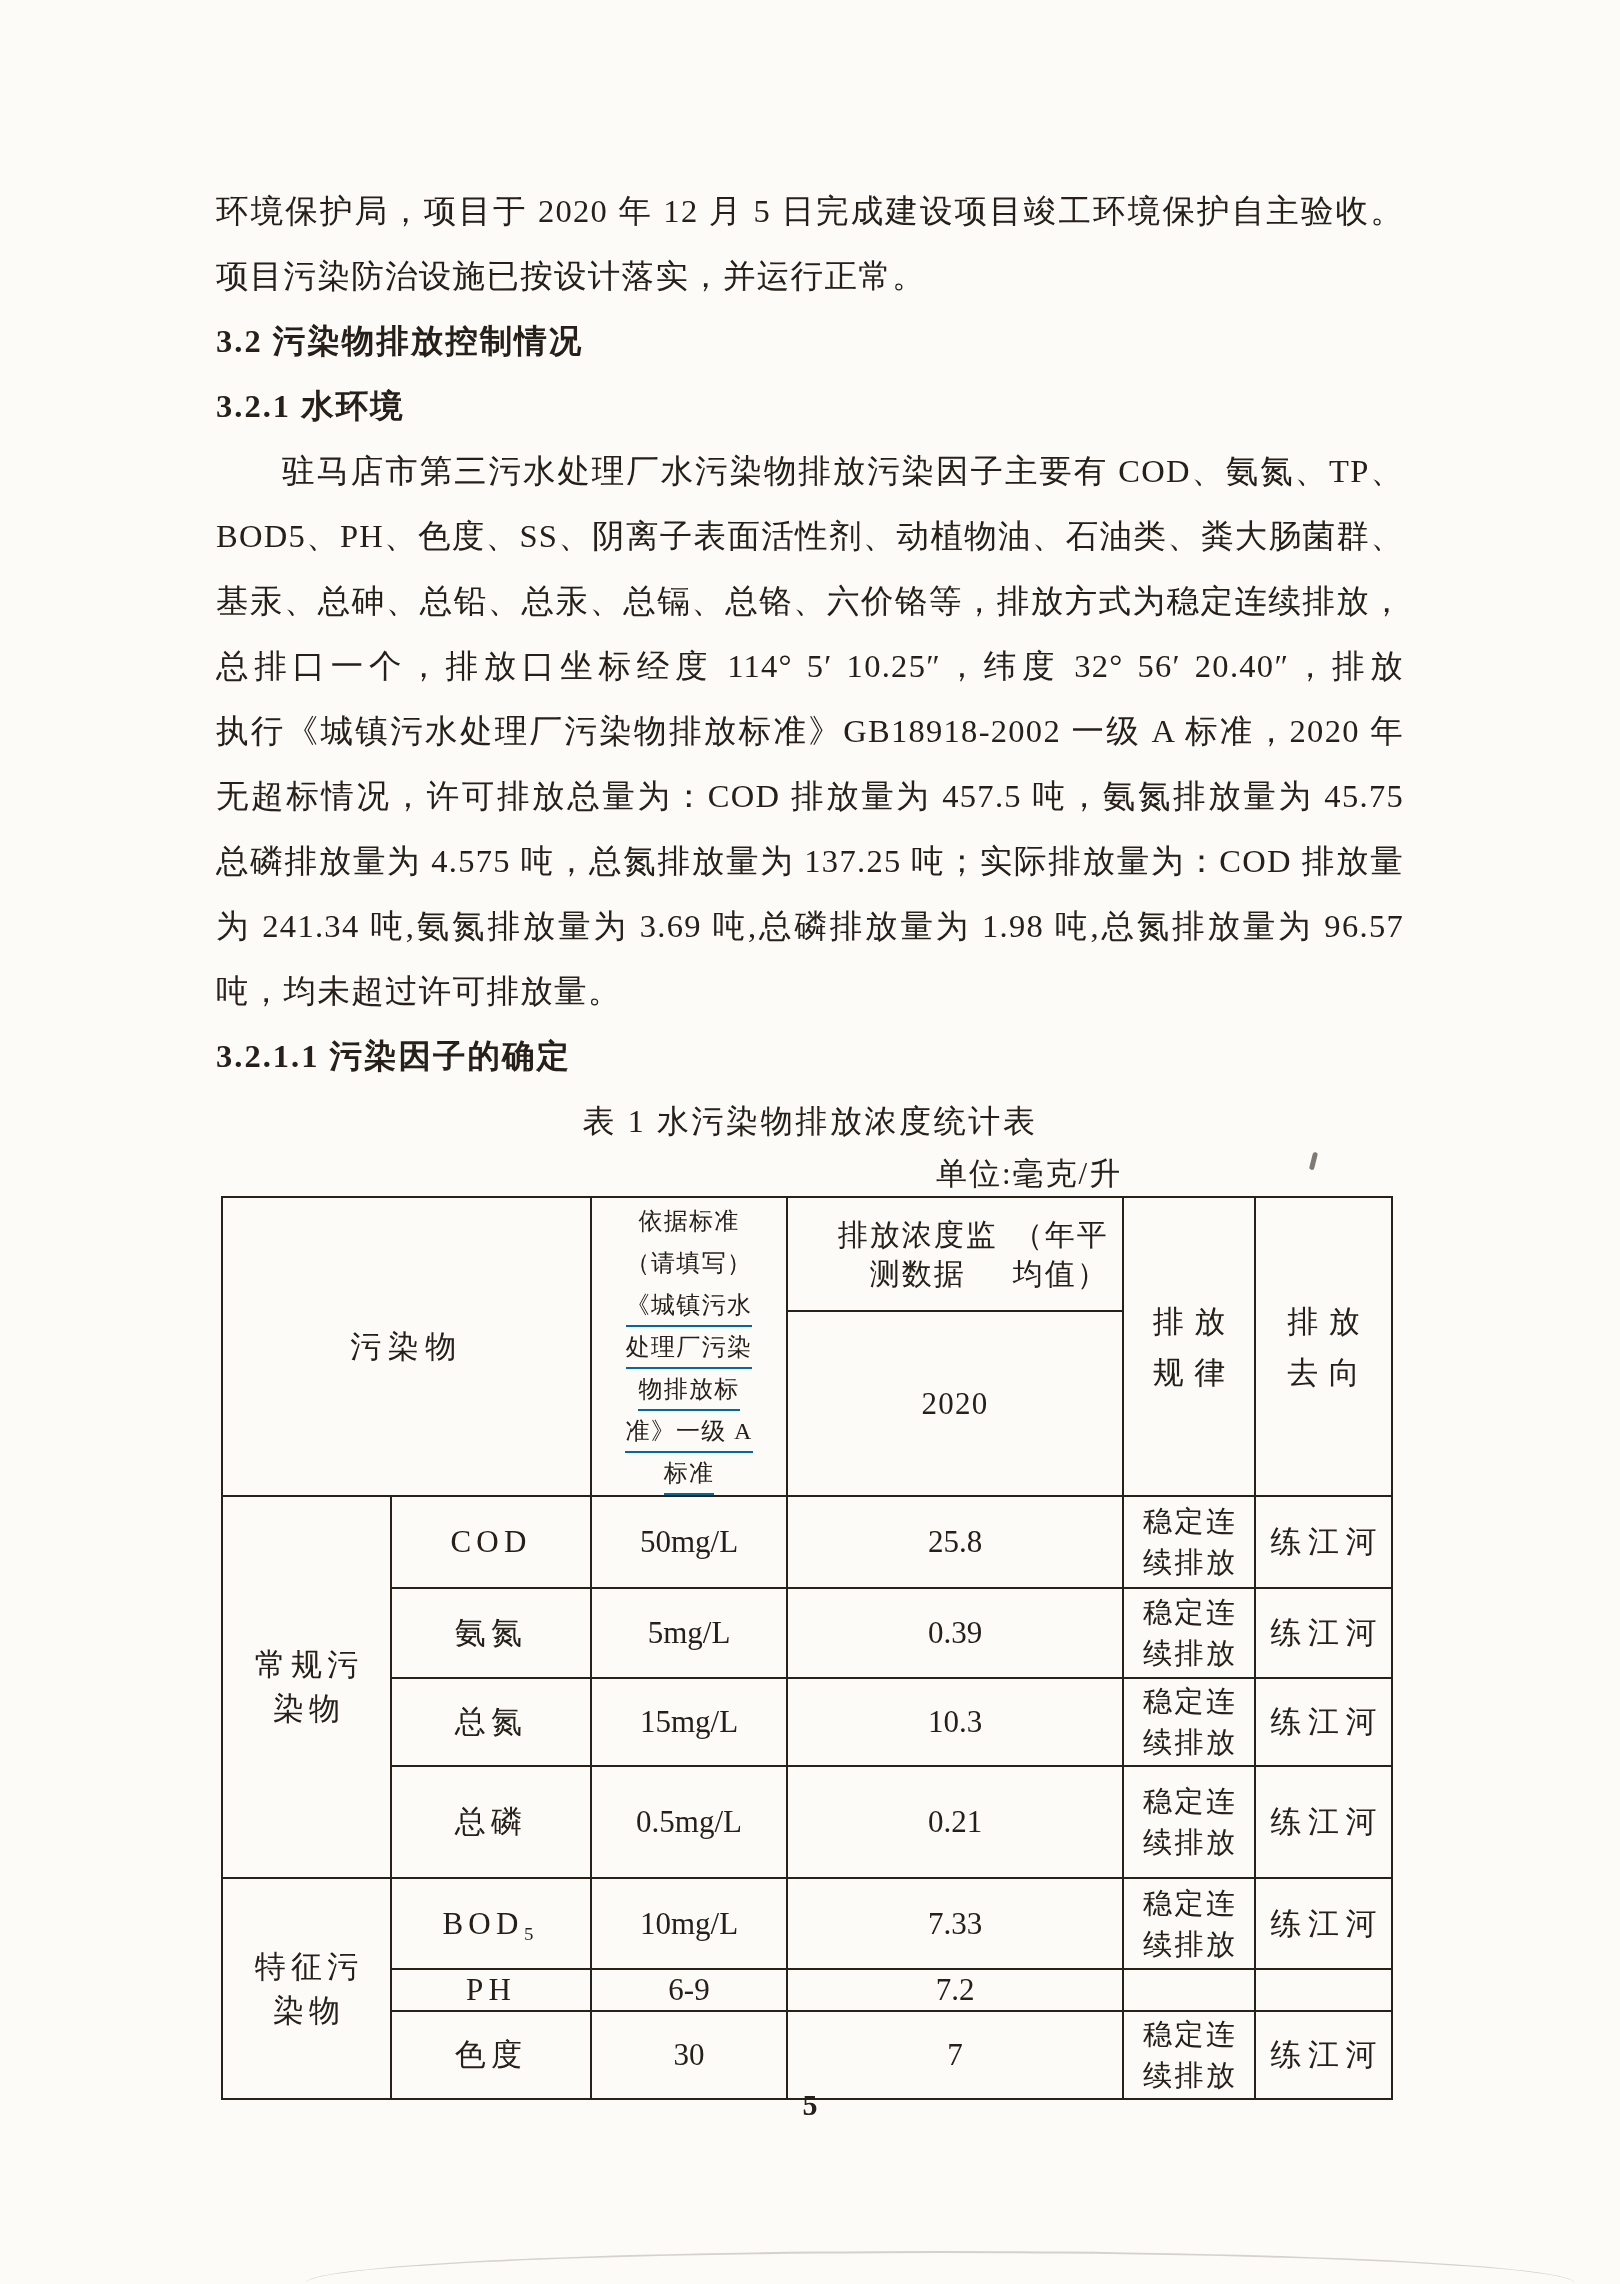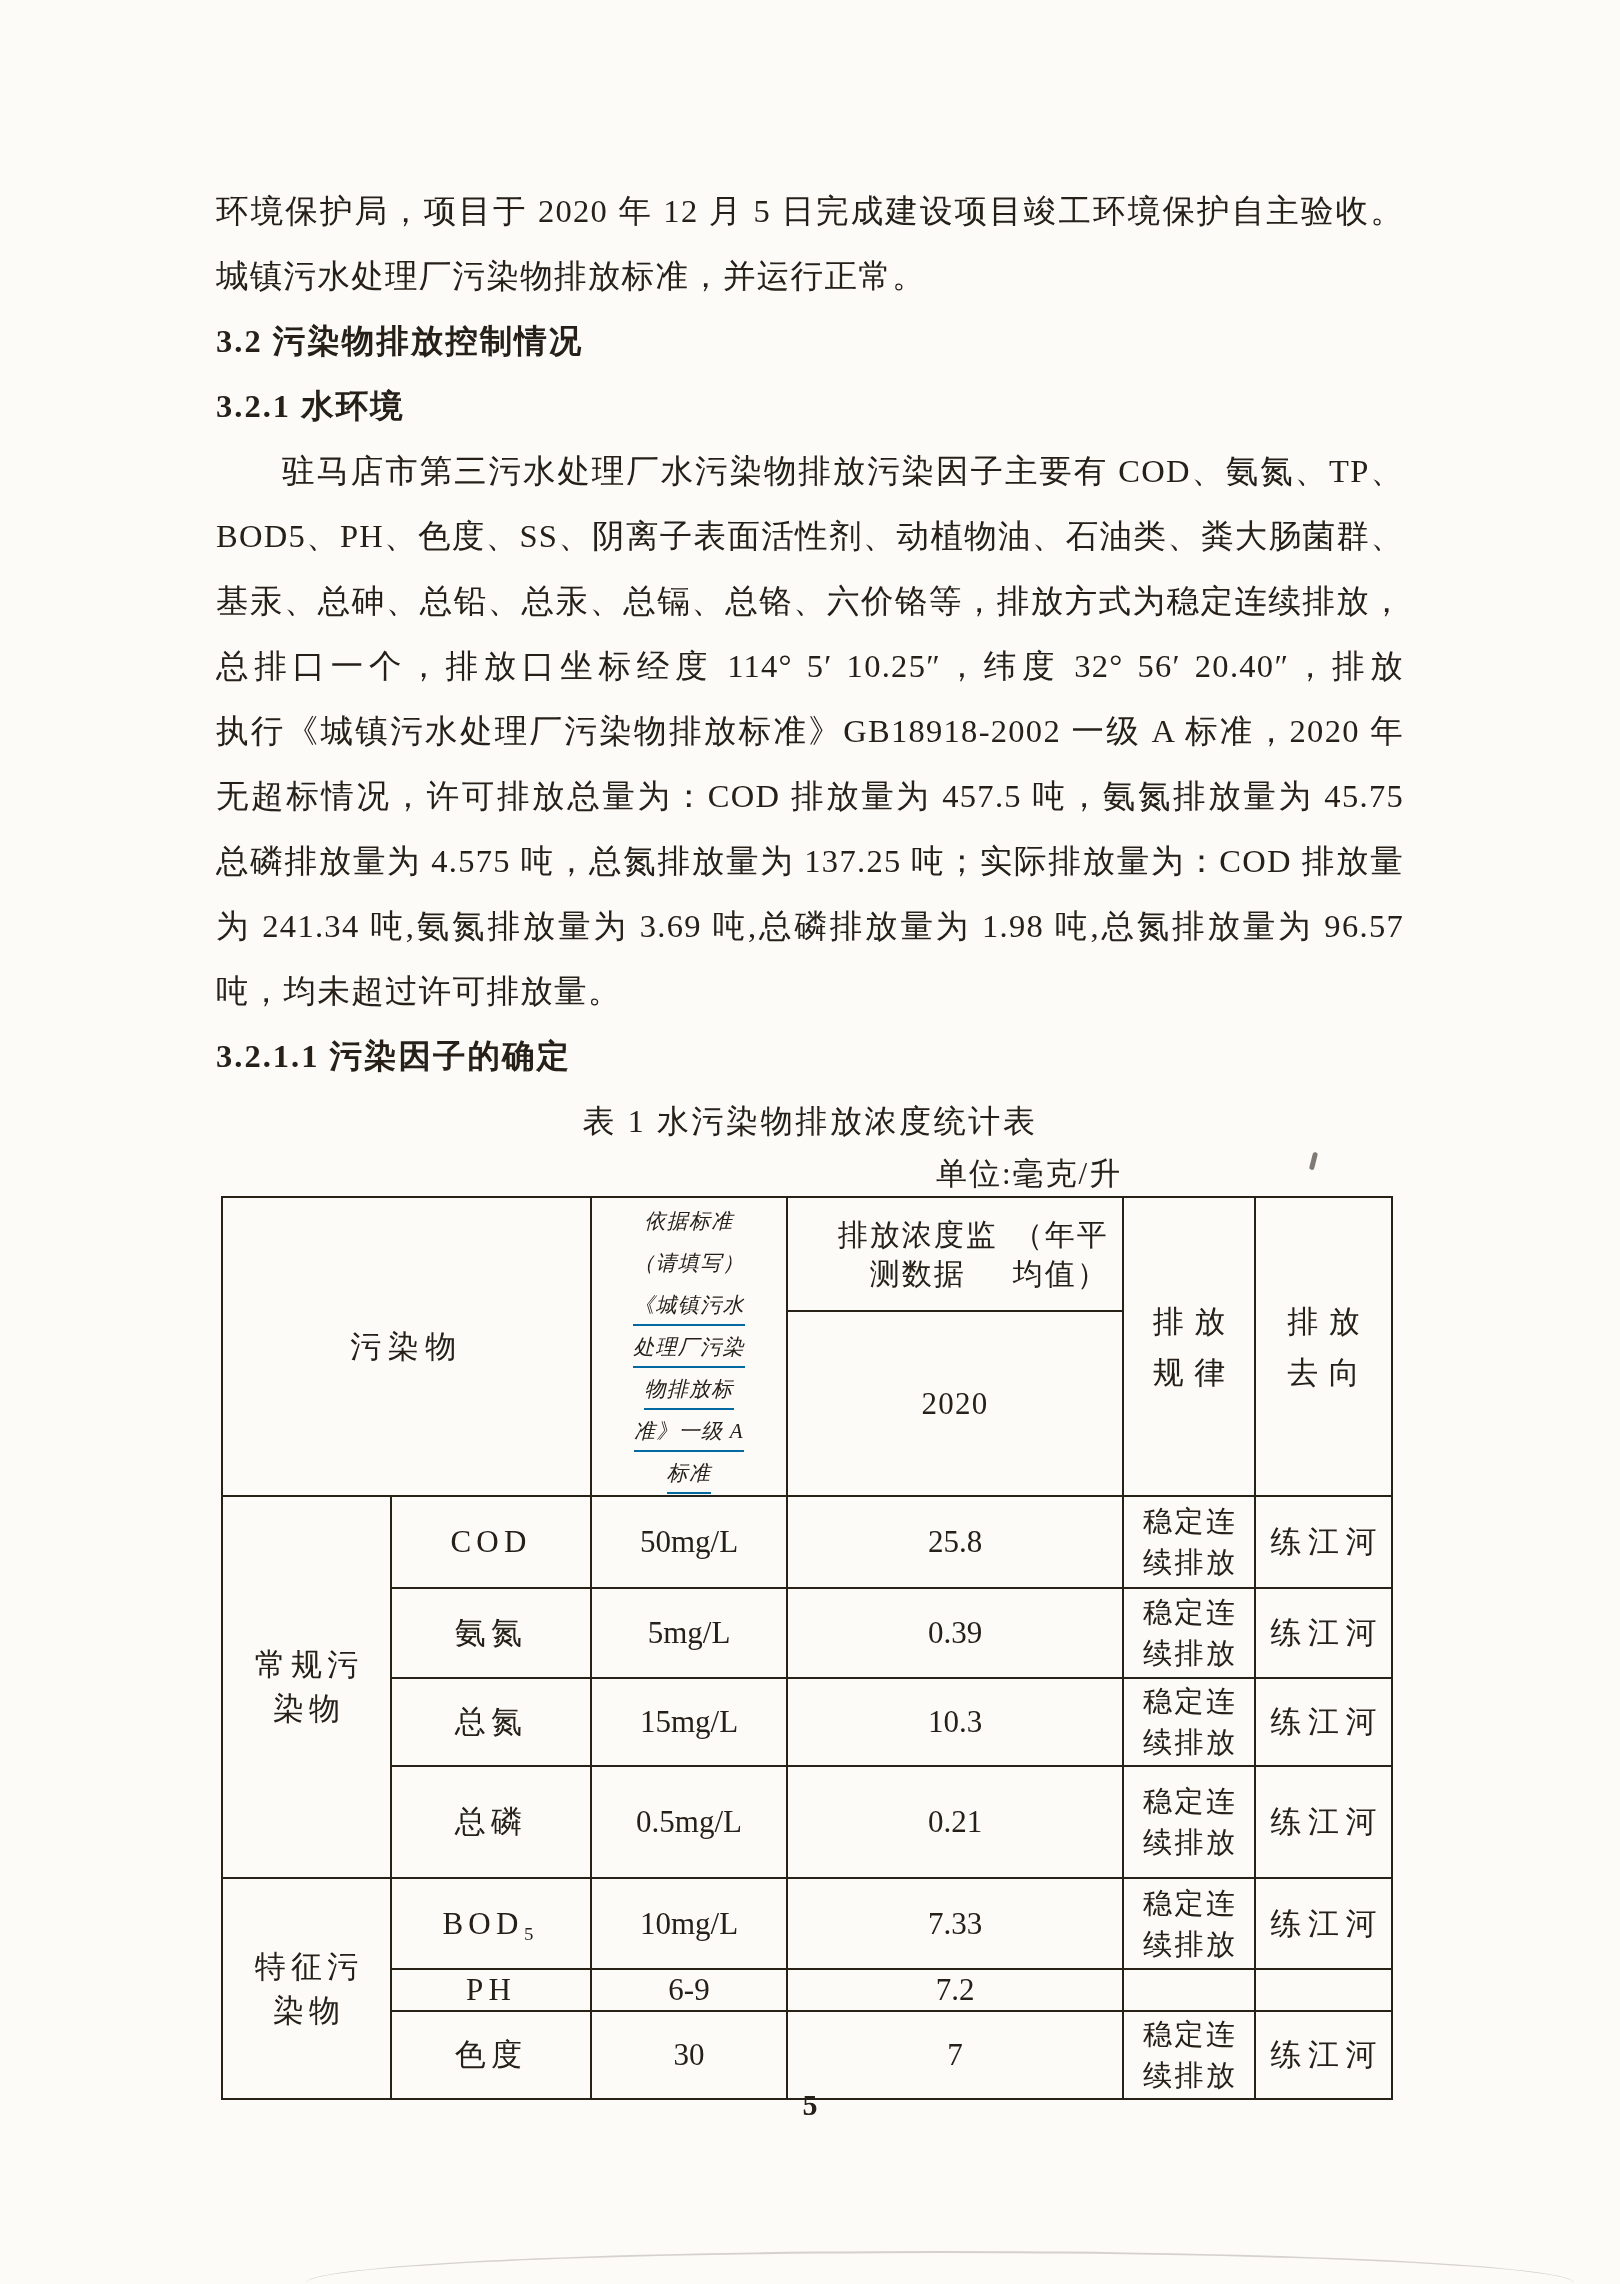--- a/index.html
+++ b/index.html
@@ -43,21 +43,21 @@
   tr.hdr{height:299px;}
   tr.rh-a{height:92px;}
   tr.rh-b{height:90px;}
   tr.rh-c{height:88px;}
   tr.rh-d{height:112px;}
   tr.rh-e{height:91px;}
   tr.rh-f{height:42px;}
   tr.rh-g{height:88px;margin-top:12px;}
   .hd-pollutant{letter-spacing:6.5px;padding-left:6.5px;font-size:31px;}
   .std-stack{display:flex;flex-direction:column;justify-content:center;align-items:center;height:100%;}
-  .std-line{line-height:42px;font-size:21px;letter-spacing:1.3px;font-style:italic;}
+  .std-line{line-height:42px;font-size:24px;letter-spacing:1.3px;}
   .std-line .u{border-bottom:2px solid #0369a1;padding-bottom:7px;}
   .mon-top{
     height:112px;border-bottom:2px solid #272118;
     display:flex;flex-direction:row;justify-content:center;align-items:center;
     font-size:30px;line-height:39px;letter-spacing:2px;padding-left:48px;
   }
   .mon-year{height:183px;display:flex;justify-content:center;align-items:center;font-size:31px;letter-spacing:1.3px;}
   .hd-small div{line-height:51px;font-size:31px;letter-spacing:10.4px;padding-left:10.4px;}
   .cat-cell div{line-height:44px;font-size:31px;letter-spacing:5.2px;padding-left:5.2px;}
   .pat-cell div{line-height:41px;font-size:29px;letter-spacing:2.6px;padding-left:2.6px;}
@@ -79,21 +79,21 @@
     border-radius:50% 50% 0 0 / 100% 100% 0 0;
   }
 </style>
 </head>
 <body>
 
 <div class="page">
 
   <div class="text-col">
     <div class="line justify">环境保护局，项目于 2020 年 12 月 5 日完成建设项目竣工环境保护自主验收。该</div>
-    <div class="line plain">城镇污水处理厂污染物排放标准，并运行正常。</div>
+    <div class="line plain">项目污染防治设施已按设计落实，并运行正常。</div>
     <div class="line heading">3.2 污染物排放控制情况</div>
     <div class="line heading">3.2.1 水环境</div>
     <div class="line justify indent">驻马店市第三污水处理厂水污染物排放污染因子主要有 COD、氨氮、TP、TN、</div>
     <div class="line justify">BOD5、PH、色度、SS、阴离子表面活性剂、动植物油、石油类、粪大肠菌群、烷</div>
     <div class="line justify">基汞、总砷、总铅、总汞、总镉、总铬、六价铬等，排放方式为稳定连续排放，</div>
     <div class="line justify">总排口一个，排放口坐标经度 114° 5′ 10.25″，纬度 32° 56′ 20.40″，排放</div>
     <div class="line justify">执行《城镇污水处理厂污染物排放标准》GB18918-2002 一级 A 标准，2020 年度</div>
     <div class="line justify">无超标情况，许可排放总量为：COD 排放量为 457.5 吨，氨氮排放量为 45.75 吨，</div>
     <div class="line justify">总磷排放量为 4.575 吨，总氮排放量为 137.25 吨；实际排放量为：COD 排放量</div>
     <div class="line justify">为 241.34 吨,氨氮排放量为 3.69 吨,总磷排放量为 1.98 吨,总氮排放量为 96.57</div>

